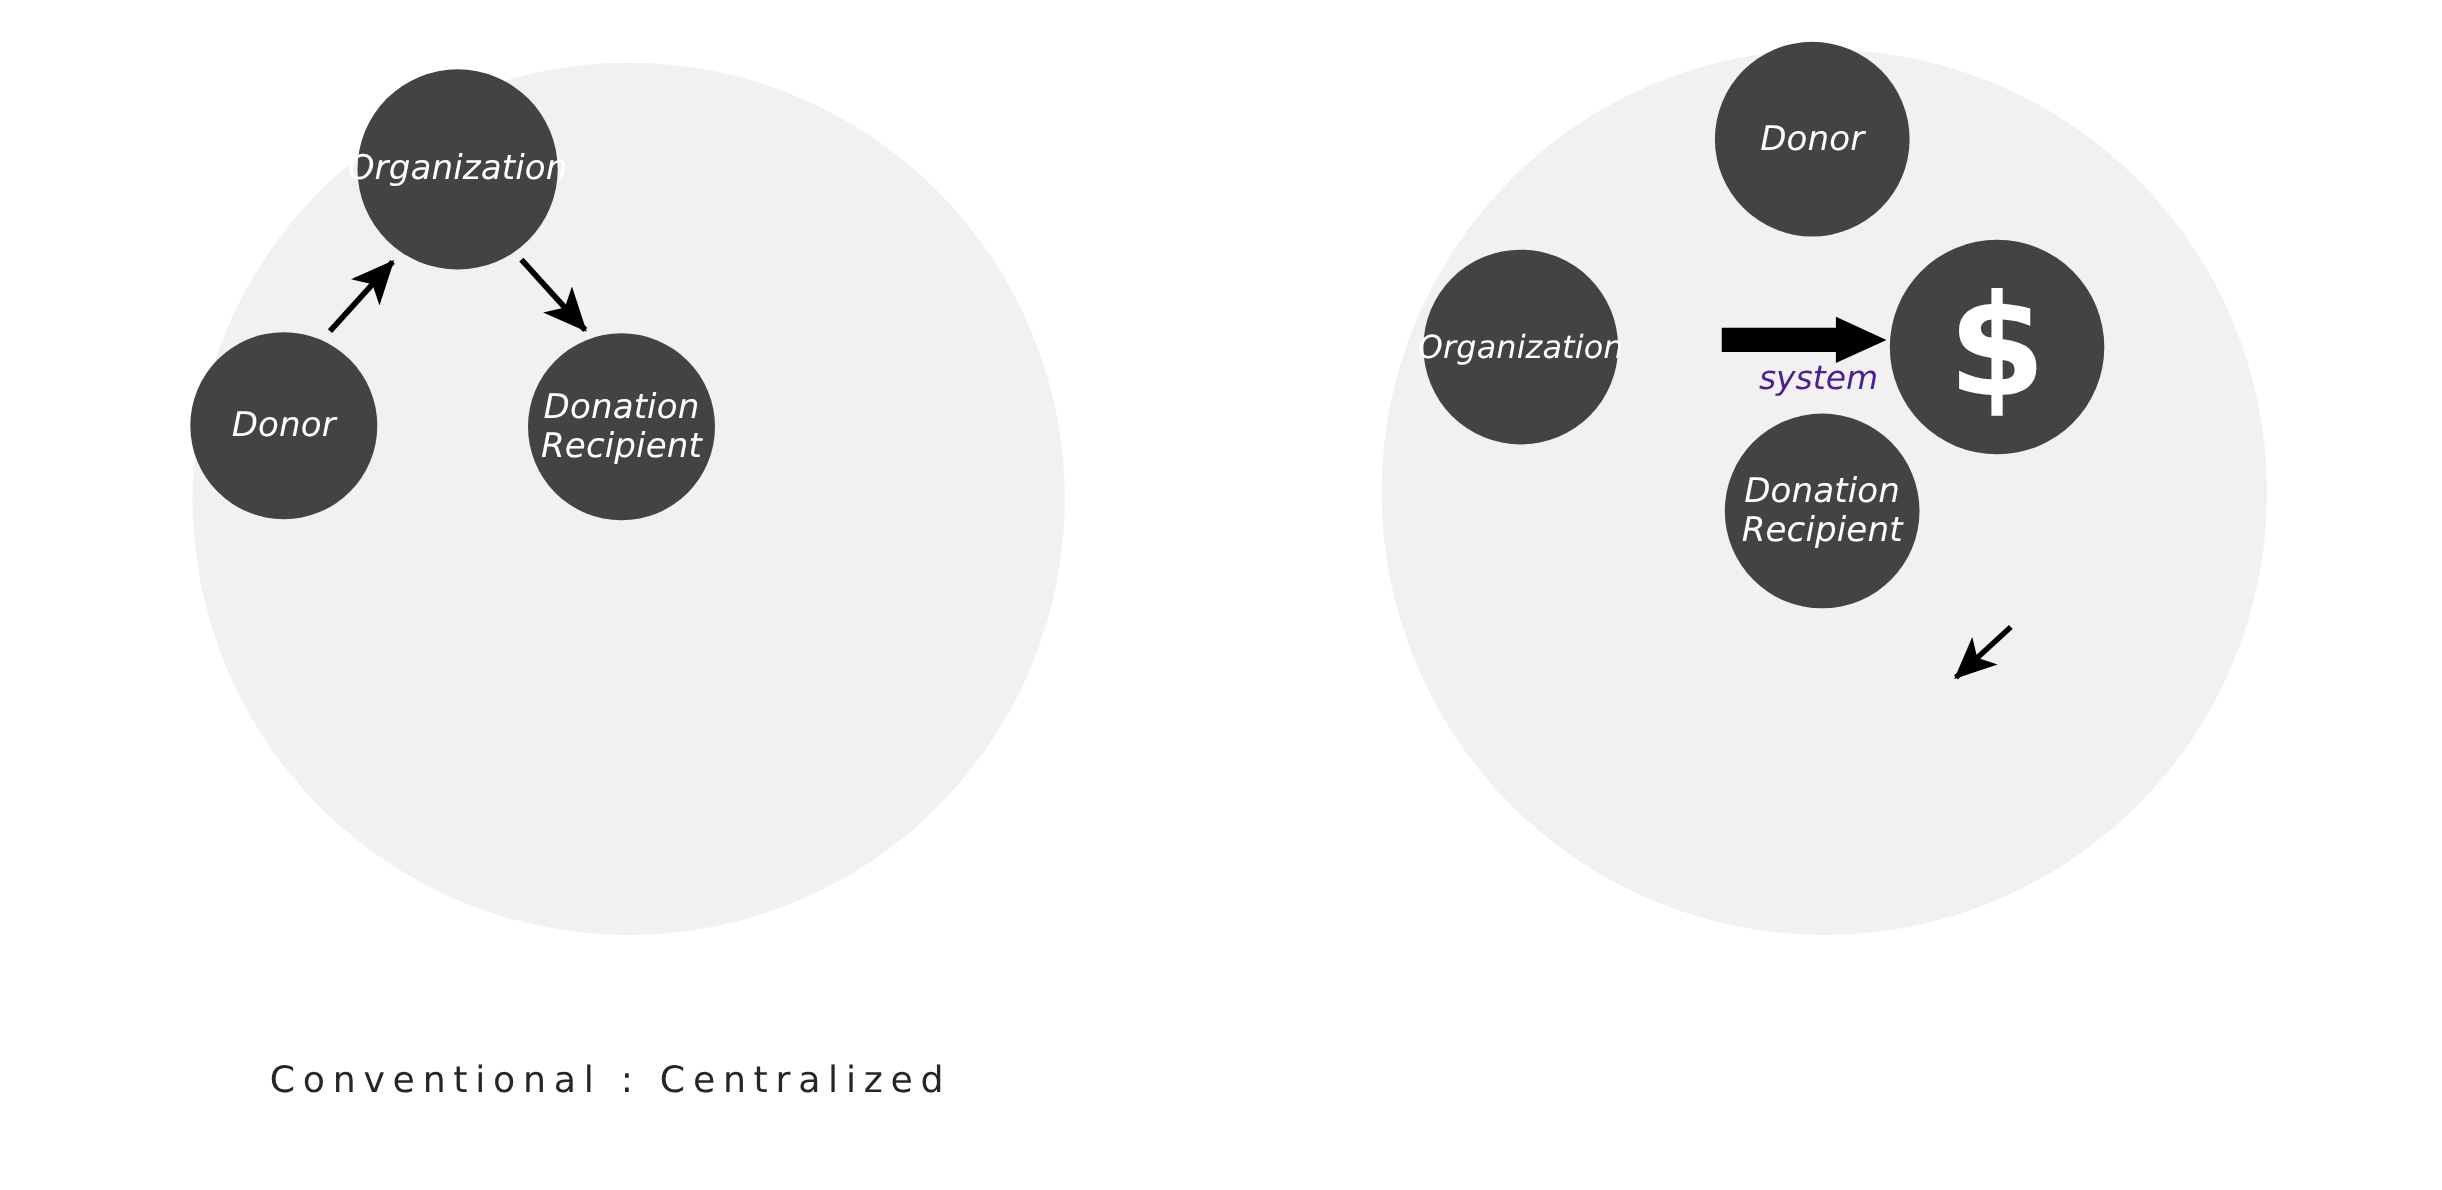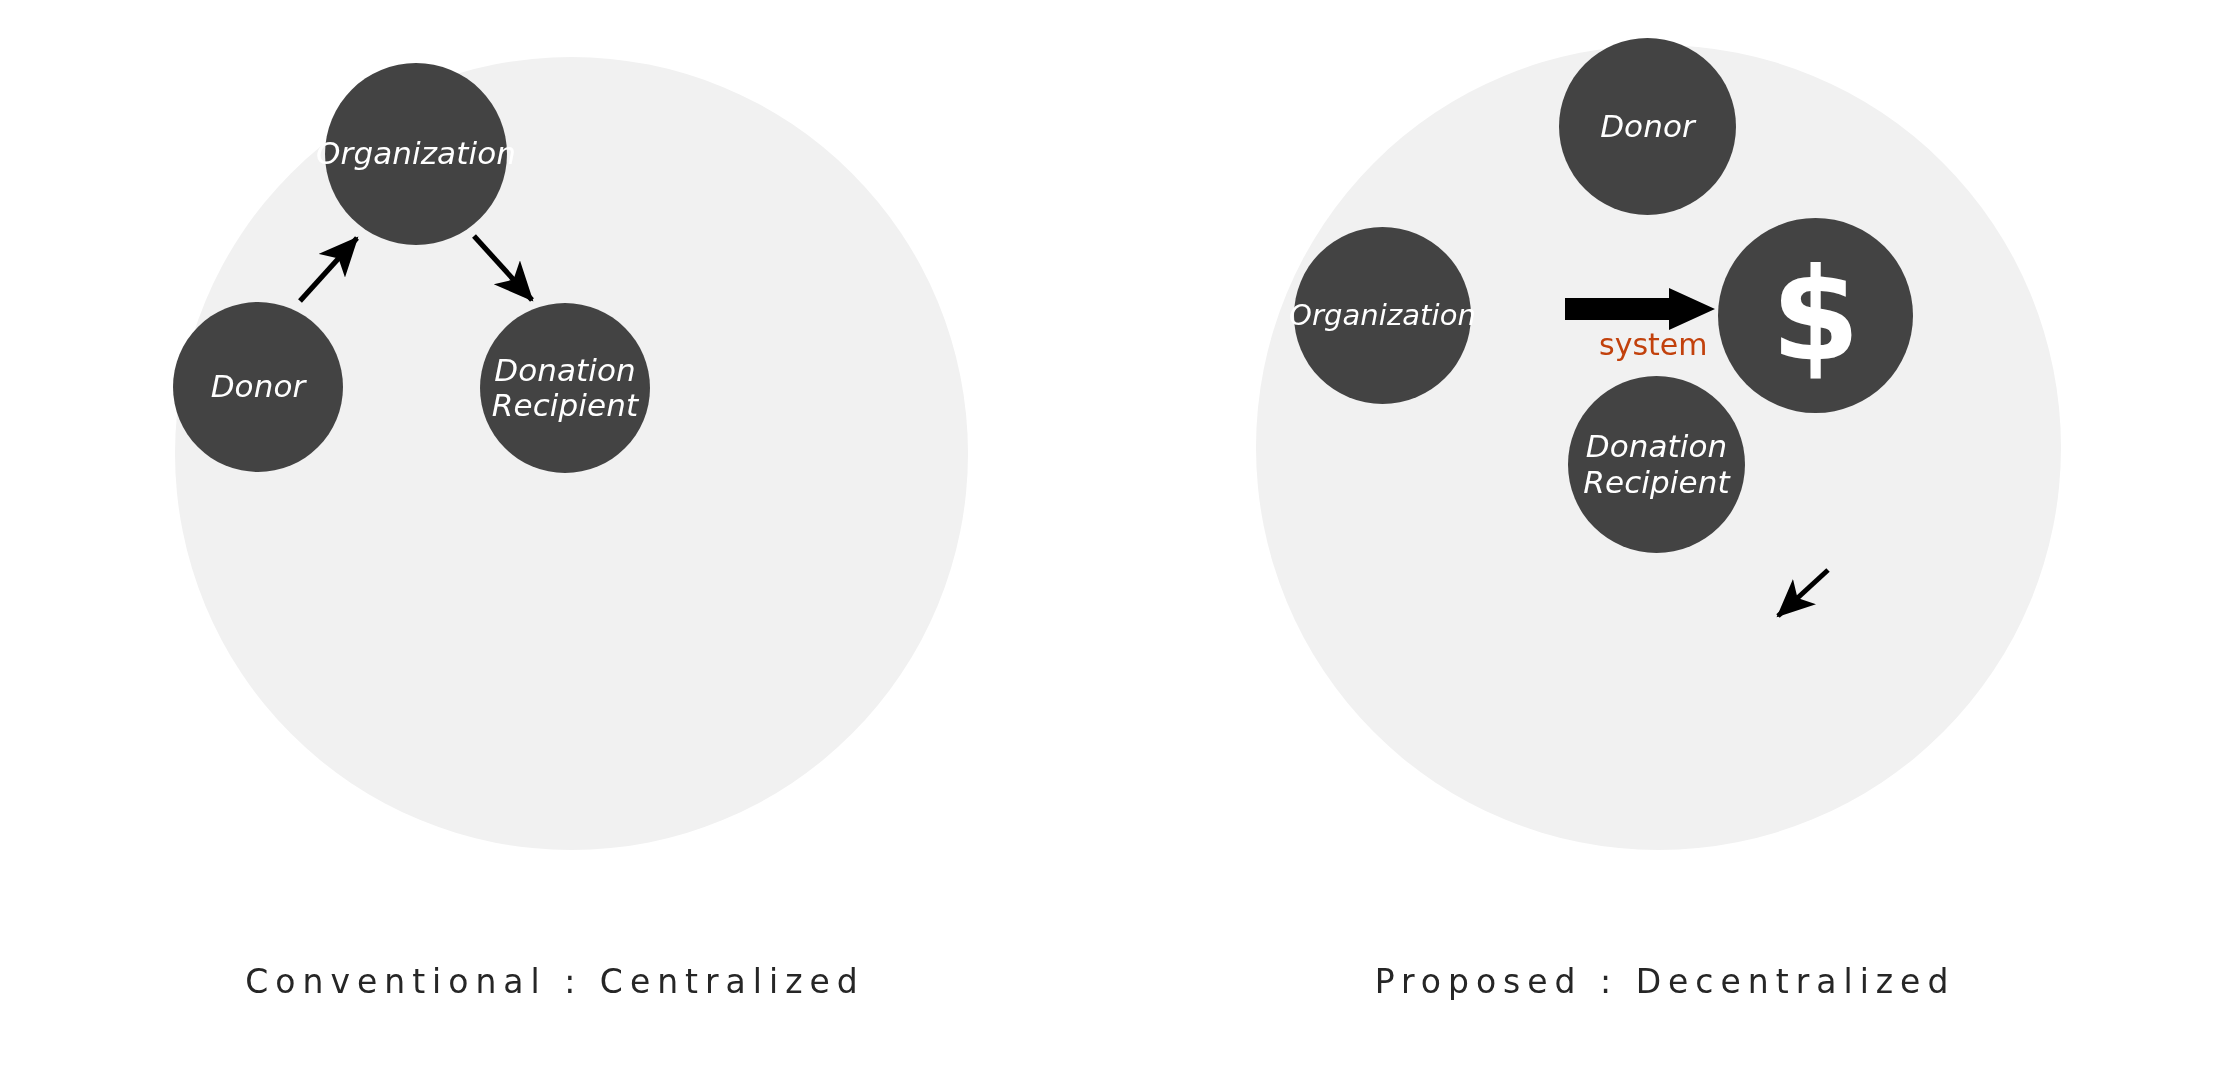--- a/index.html
+++ b/index.html
@@ -63,22 +63,23 @@
     pointer-events:none;
   }
 
   
   .system-arrow {
     position:absolute;
     width:150px; height:46px;
   }
   .system-label {
     position:absolute;
+    font-style:italic;
     font-size:30px;
-    color:#c2410c;
+    color:#4c1d95;
     white-space:nowrap;
   }
 
   .caption {
     position:absolute;
     width:1110px;
     text-align:center;
     font-weight:normal;
     font-size:33px;
     letter-spacing:7px;
@@ -160,16 +161,15 @@
       <span class="label">$</span>
     </div>
 
     <div class="node n-rec-r" style="left:458px; top:376px; width:177px; height:177px;">
       <span class="label">
         <span>Donation</span><br>
         <span>Recipient</span>
       </span>
     </div>
 
-    <div class="caption" style="left:0; top:962px;">Proposed : Decentralized</div>
   </div>
 
 </div>
 
 </body></html>

